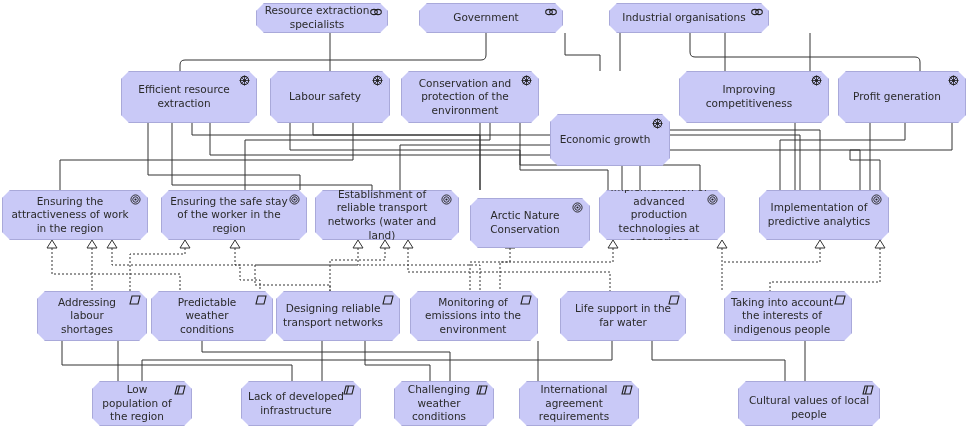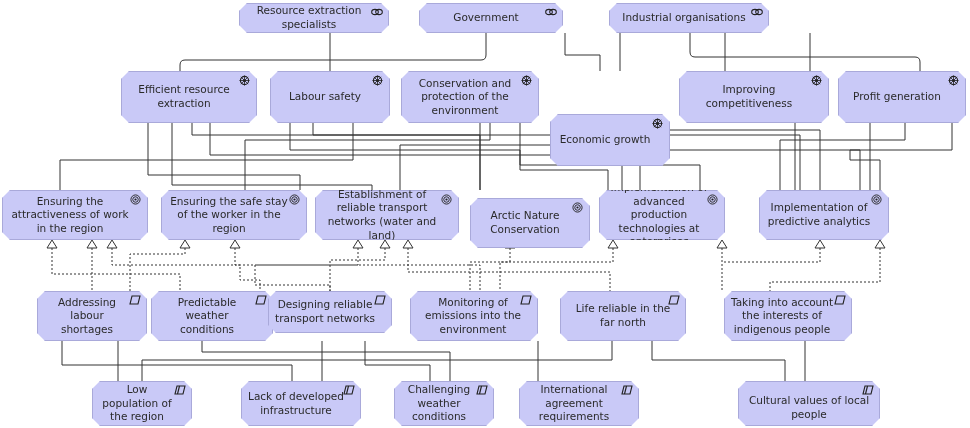--- a/index.html
+++ b/index.html
@@ -78,21 +78,21 @@
       <path d="M118 341 V381" fill="none" stroke="#333333" stroke-width="1"></path>
       <path d="M202 341 V352 H450 V381" fill="none" stroke="#333333" stroke-width="1"></path>
       <path d="M322 341 V381" fill="none" stroke="#333333" stroke-width="1"></path>
       <path d="M365 341 V365 H430 V381" fill="none" stroke="#333333" stroke-width="1"></path>
       <path d="M538 341 V381" fill="none" stroke="#333333" stroke-width="1"></path>
       <path d="M612 341 V360 H142 V381" fill="none" stroke="#333333" stroke-width="1"></path>
       <path d="M652 341 V360 H785 V381" fill="none" stroke="#333333" stroke-width="1"></path>
       <path d="M805 341 V381" fill="none" stroke="#333333" stroke-width="1"></path>
     </svg>
 
-  <div class="node" style="left:239px;top:3px;width:150px;height:30px;">
+  <div class="node" style="left:256px;top:3px;width:132px;height:30px;">
     <span class="label">Resource extraction specialists</span>
     <span class="icon">
         <svg viewBox="0 0 12 10">
           <ellipse cx="4" cy="5" rx="3.3" ry="2.6" fill="none" stroke="#222" stroke-width="1.1"></ellipse>
           <ellipse cx="8" cy="5" rx="3.3" ry="2.6" fill="none" stroke="#222" stroke-width="1.1"></ellipse>
         </svg>
       </span>
   </div>
   <div class="node" style="left:419px;top:3px;width:144px;height:30px;">
     <span class="label">Government</span>
@@ -244,38 +244,38 @@
       </span>
   </div>
   <div class="node" style="left:151px;top:291px;width:122px;height:50px;">
     <span class="label">Predictable weather conditions</span>
     <span class="icon">
         <svg viewBox="0 0 12 10">
           <path d="M3 1H11L9 9H1Z" fill="none" stroke="#222" stroke-width="1.1"></path>
         </svg>
       </span>
   </div>
-  <div class="node" style="left:268px;top:291px;width:124px;height:42px;">
+  <div class="node" style="left:276px;top:291px;width:124px;height:50px;">
     <span class="label">Designing reliable transport networks</span>
     <span class="icon">
         <svg viewBox="0 0 12 10">
           <path d="M3 1H11L9 9H1Z" fill="none" stroke="#222" stroke-width="1.1"></path>
         </svg>
       </span>
   </div>
   <div class="node" style="left:410px;top:291px;width:128px;height:50px;padding-right:8px;">
     <span class="label">Monitoring of emissions into the environment</span>
     <span class="icon">
         <svg viewBox="0 0 12 10">
           <path d="M3 1H11L9 9H1Z" fill="none" stroke="#222" stroke-width="1.1"></path>
         </svg>
       </span>
   </div>
   <div class="node" style="left:560px;top:291px;width:126px;height:50px;padding-right:6px;">
-    <span class="label">Life reliable in the far north</span>
+    <span class="label">Life support in the far water</span>
     <span class="icon">
         <svg viewBox="0 0 12 10">
           <path d="M3 1H11L9 9H1Z" fill="none" stroke="#222" stroke-width="1.1"></path>
         </svg>
       </span>
   </div>
   <div class="node" style="left:724px;top:291px;width:128px;height:50px;padding-right:16px;padding-left:4px;">
     <span class="label">Taking into account the interests of indigenous people</span>
     <span class="icon">
         <svg viewBox="0 0 12 10">

